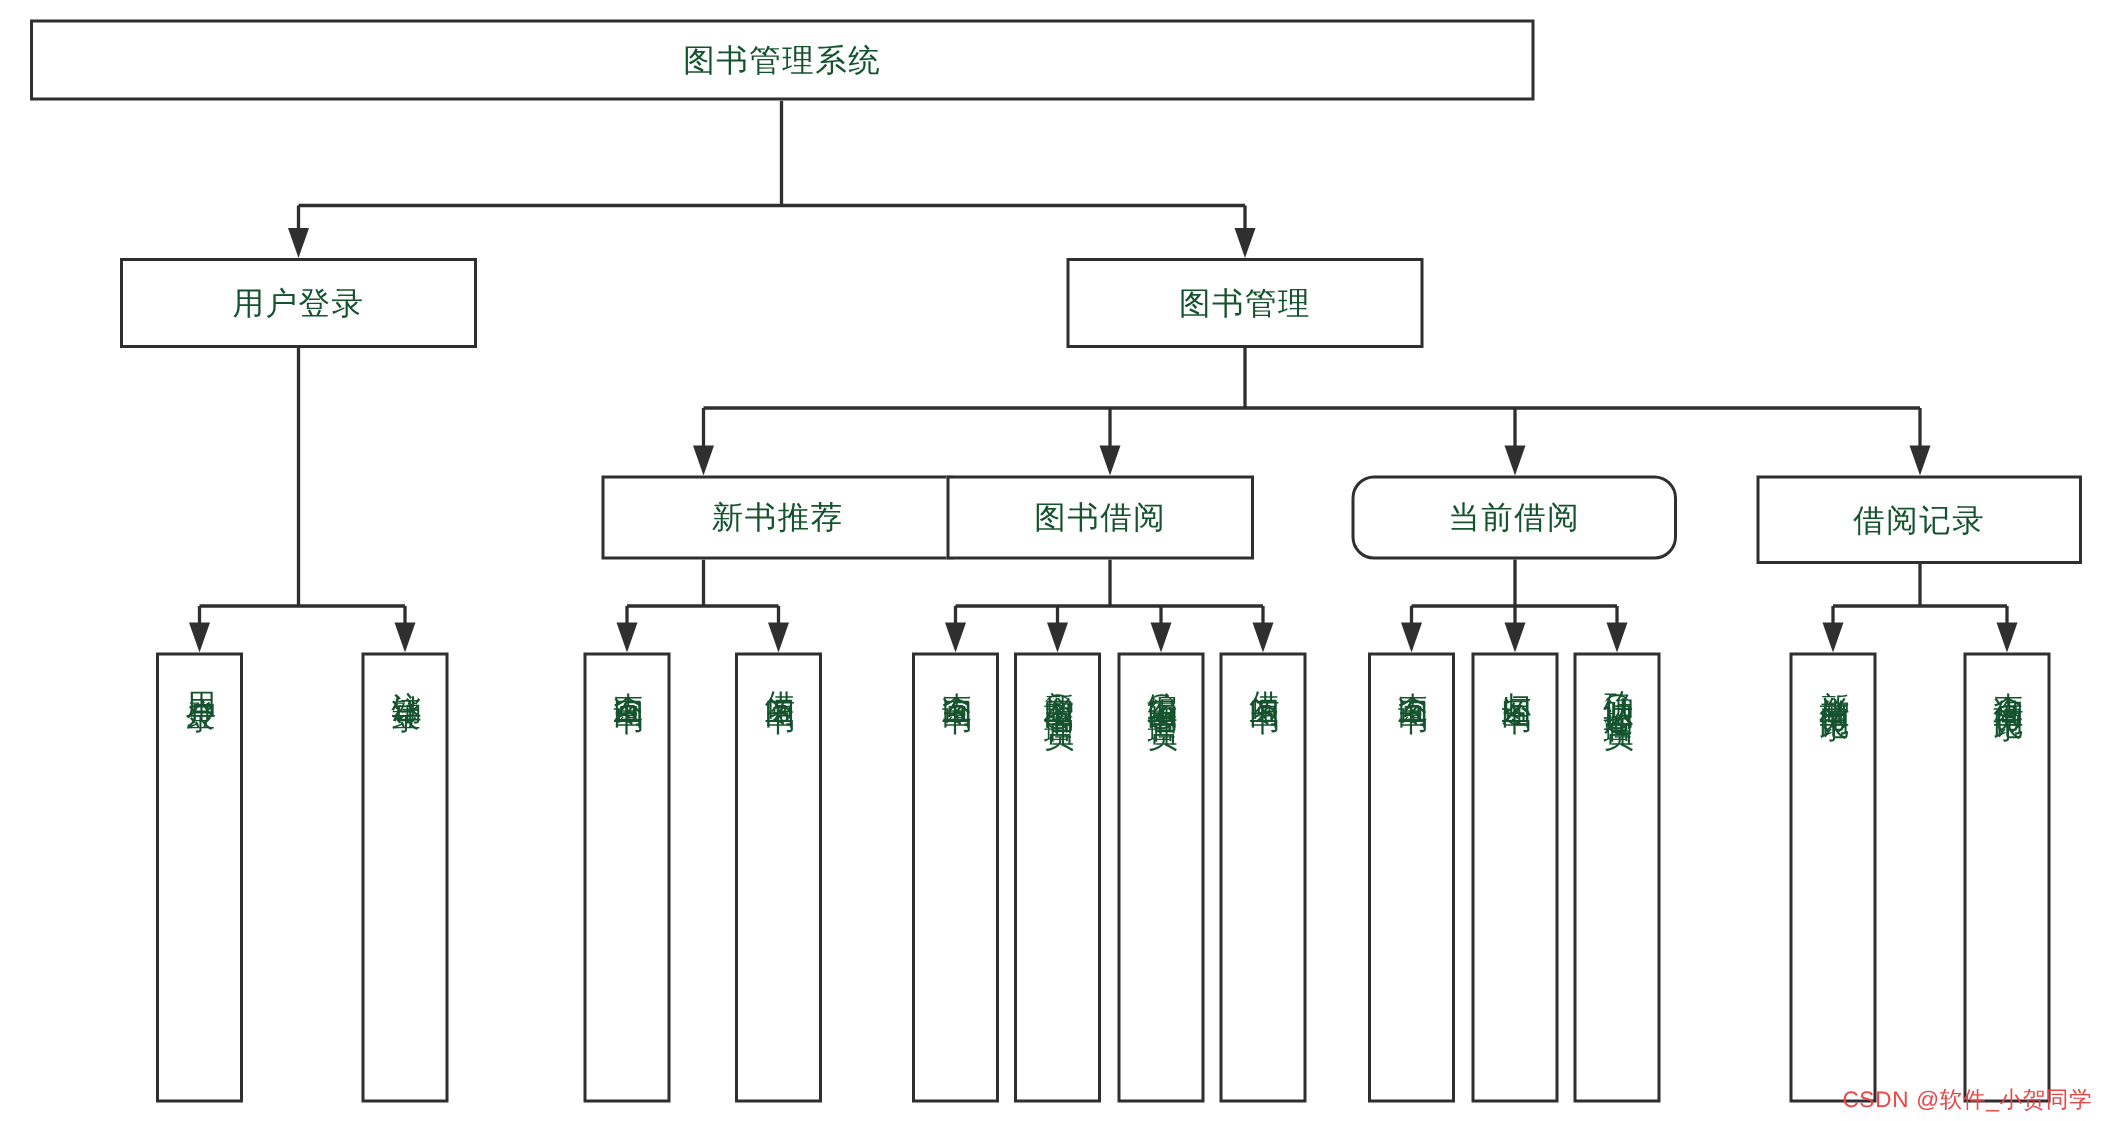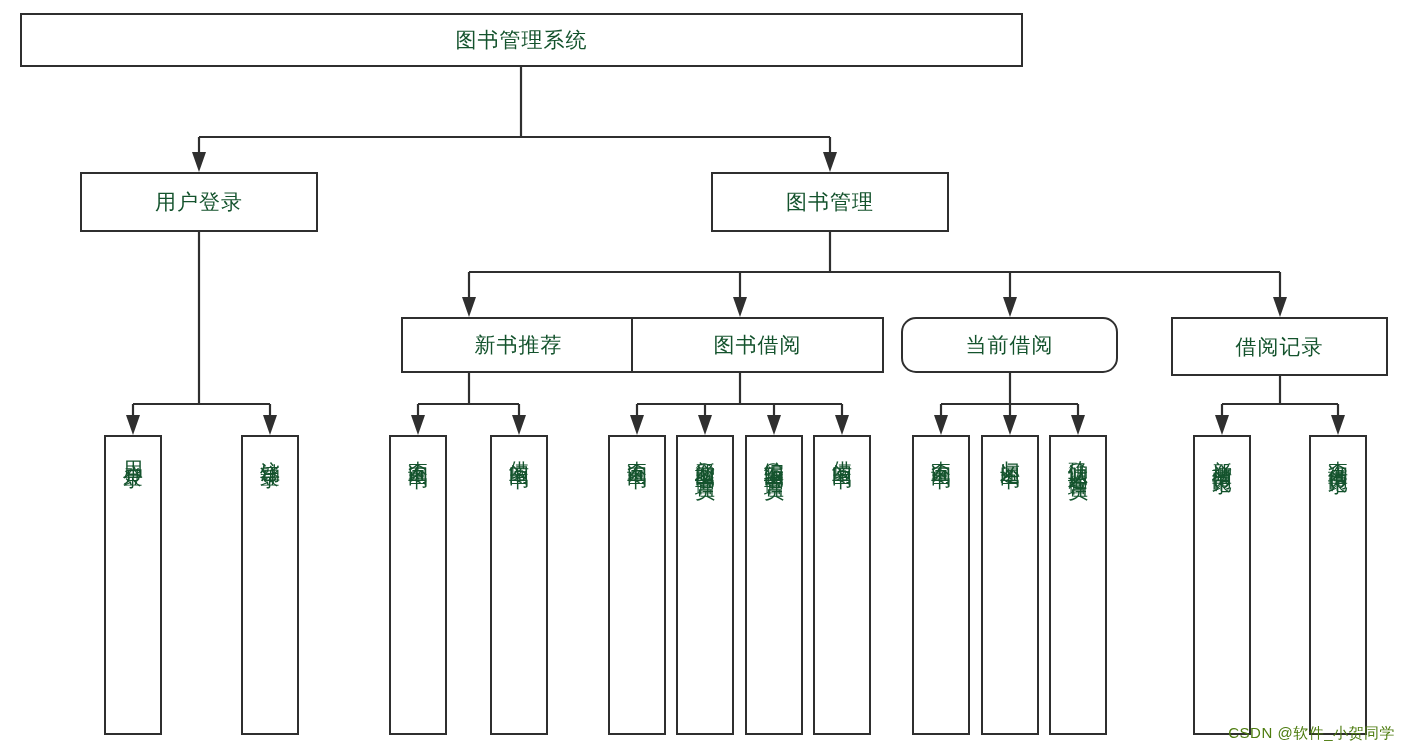--- a/index.html
+++ b/index.html
@@ -7,21 +7,21 @@
   #canvas{position:relative;width:1405px;height:747px;background:#ffffff;overflow:hidden;}
   .node{position:absolute;box-sizing:border-box;background:#ffffff;border:2px solid #2f2f2f;
         display:flex;align-items:center;justify-content:center;}
   .node .lbl{color:#14532d;white-space:nowrap;}
   .node.h .lbl{font-size:21px;letter-spacing:1px;}
   .node.v{align-items:flex-start;padding-top:8px;}
   .node.v .lbl{writing-mode:vertical-rl;text-orientation:upright;font-size:20px;line-height:1.35;
                letter-spacing:3px;white-space:normal;}
   svg.links{position:absolute;left:0;top:0;width:1405px;height:747px;pointer-events:none;}
   svg.links path,svg.links line{stroke:#2f2f2f;stroke-width:2.2;fill:none;}
-  .watermark{position:absolute;right:10px;bottom:4px;color:#4d7c0f;font-size:15px;letter-spacing:.5px;}
+  .watermark{position:absolute;right:10px;bottom:4px;color:#ef4444;font-size:15px;letter-spacing:.5px;}
 </style>
 </head>
 <body>
 
 <div id="canvas">
 
   <svg class="links" viewBox="0 0 1405 747">
 
     <line x1="521" y1="67" x2="521" y2="137"></line>
     <line x1="199" y1="137" x2="830" y2="137"></line>
@@ -90,21 +90,21 @@
   <div class="node h" style="left:80px;top:172px;width:238px;height:60px;">
     <span class="lbl">用户登录</span>
   </div>
   <div class="node h" style="left:711px;top:172px;width:238px;height:60px;">
     <span class="lbl">图书管理</span>
   </div>
 
   <div class="node h" style="left:361px;top:317px;width:235px;height:56px;margin-left:40px;">
     <span class="lbl">新书推荐</span>
   </div>
-  <div class="node h" style="left:631px;top:317px;width:253px;height:56px;">
+  <div class="node h" style="left:631px;top:317px;width:205px;height:56px;">
     <span class="lbl">图书借阅</span>
   </div>
   <div class="node h" style="left:901px;top:317px;width:217px;height:56px;border-radius:15px;">
     <span class="lbl">当前借阅</span>
   </div>
   <div class="node h" style="left:1171px;top:317px;width:217px;height:59px;text-align:right;">
     <span class="lbl">借阅记录</span>
   </div>
 
   <div class="node v" style="left:104px;top:435px;width:58px;height:300px;">

